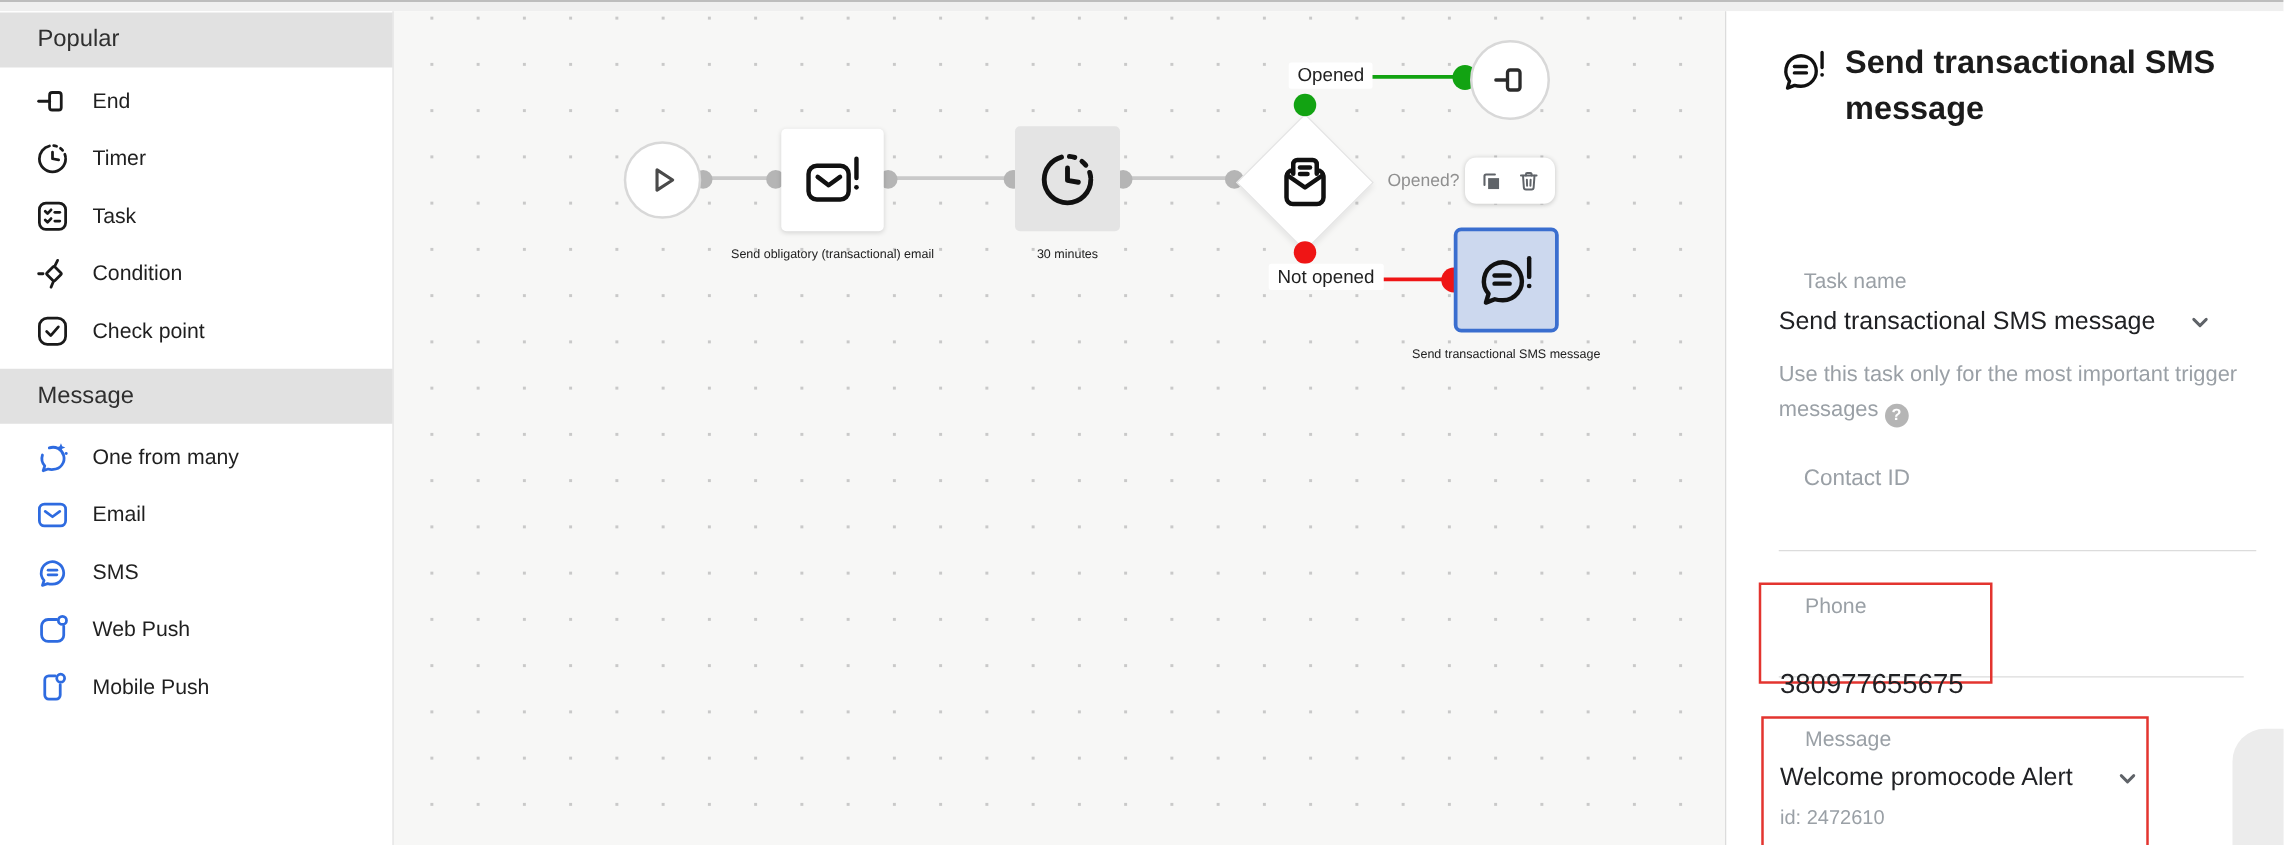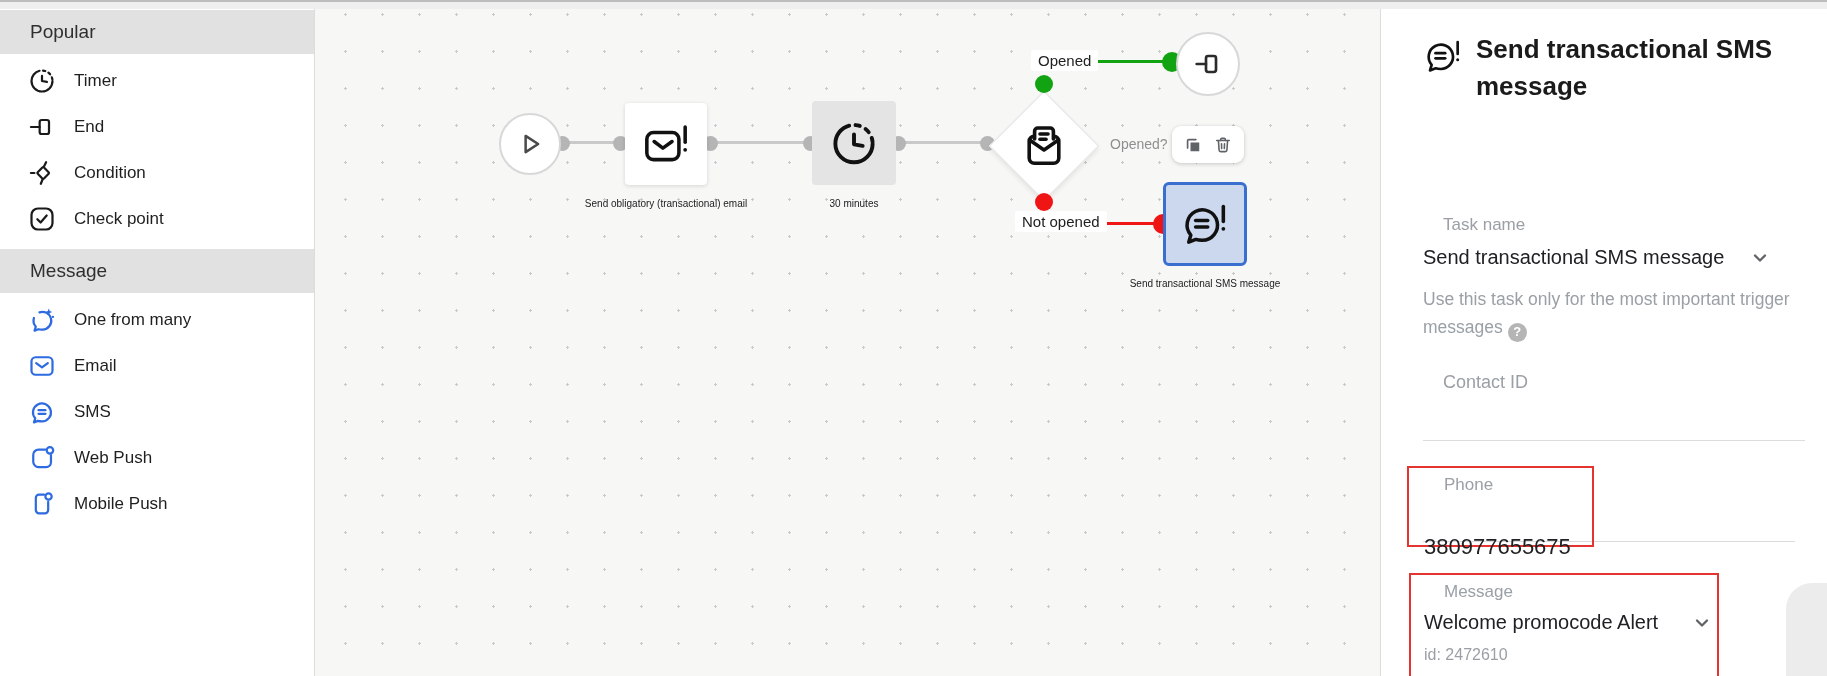--- a/index.html
+++ b/index.html
@@ -135,34 +135,44 @@
   <div class="top-strip"></div>
 
   <div class="sidebar">
     <div class="section-header">
       <span>Popular</span>
     </div>
     <div class="side-list">
 
       <div class="side-item">
         <svg class="icon-28" viewBox="0 0 24 24" fill="none" stroke-width="1.9" stroke-linecap="round" stroke-linejoin="round">
+          <line class="stroke-dark" x1="2.5" y1="12" x2="10" y2="12"></line>
+          <rect class="stroke-dark" x="10" y="6" width="8" height="12" rx="1.8"></rect>
+        </svg>
+        <span class="label">End</span>
+      </div>
+
+      <div class="side-item">
+        <svg class="icon-28" viewBox="0 0 24 24" fill="none" stroke-width="1.9" stroke-linecap="round" stroke-linejoin="round">
           <circle class="stroke-dark" cx="12" cy="12" r="9" stroke-dasharray="40 3 2 3 2 3 2 3"></circle>
           <polyline class="stroke-dark" points="12 7.5 12 12 16.2 12.8"></polyline>
         </svg>
         <span class="label">Timer</span>
       </div>
 
       <div class="side-item">
         <svg class="icon-28" viewBox="0 0 24 24" fill="none" stroke-width="1.9" stroke-linecap="round" stroke-linejoin="round">
-          <line class="stroke-dark" x1="2.5" y1="12" x2="10" y2="12"></line>
-          <rect class="stroke-dark" x="10" y="6" width="8" height="12" rx="1.8"></rect>
-        </svg>
-        <span class="label">End</span>
-      </div>
-
+          <rect class="stroke-dark" x="3" y="3" width="18" height="18" rx="4.5"></rect>
+          <polyline class="stroke-dark" points="7 8.6 8.6 10.2 11 7.6"></polyline>
+          <line class="stroke-dark" x1="13.6" y1="9.3" x2="17" y2="9.3"></line>
+          <polyline class="stroke-dark" points="7 14.6 8.6 16.2 11 13.6"></polyline>
+          <line class="stroke-dark" x1="13.6" y1="15.3" x2="17" y2="15.3"></line>
+        </svg>
+        <span class="label">Task</span>
+      </div>
 
       <div class="side-item">
         <svg class="icon-28" viewBox="0 0 24 24" fill="none" stroke-width="1.9" stroke-linecap="round" stroke-linejoin="round">
           <rect class="stroke-dark" x="9.2" y="8.2" width="7.6" height="7.6" rx="1" transform="rotate(45 13 12)"></rect>
           <line class="stroke-dark" x1="2.5" y1="12" x2="5.5" y2="12"></line>
           <line class="stroke-dark" x1="13.8" y1="6.2" x2="15.5" y2="2.8"></line>
           <line class="stroke-dark" x1="12.4" y1="17.8" x2="11" y2="21.2"></line>
         </svg>
         <span class="label">Condition</span>
       </div>

